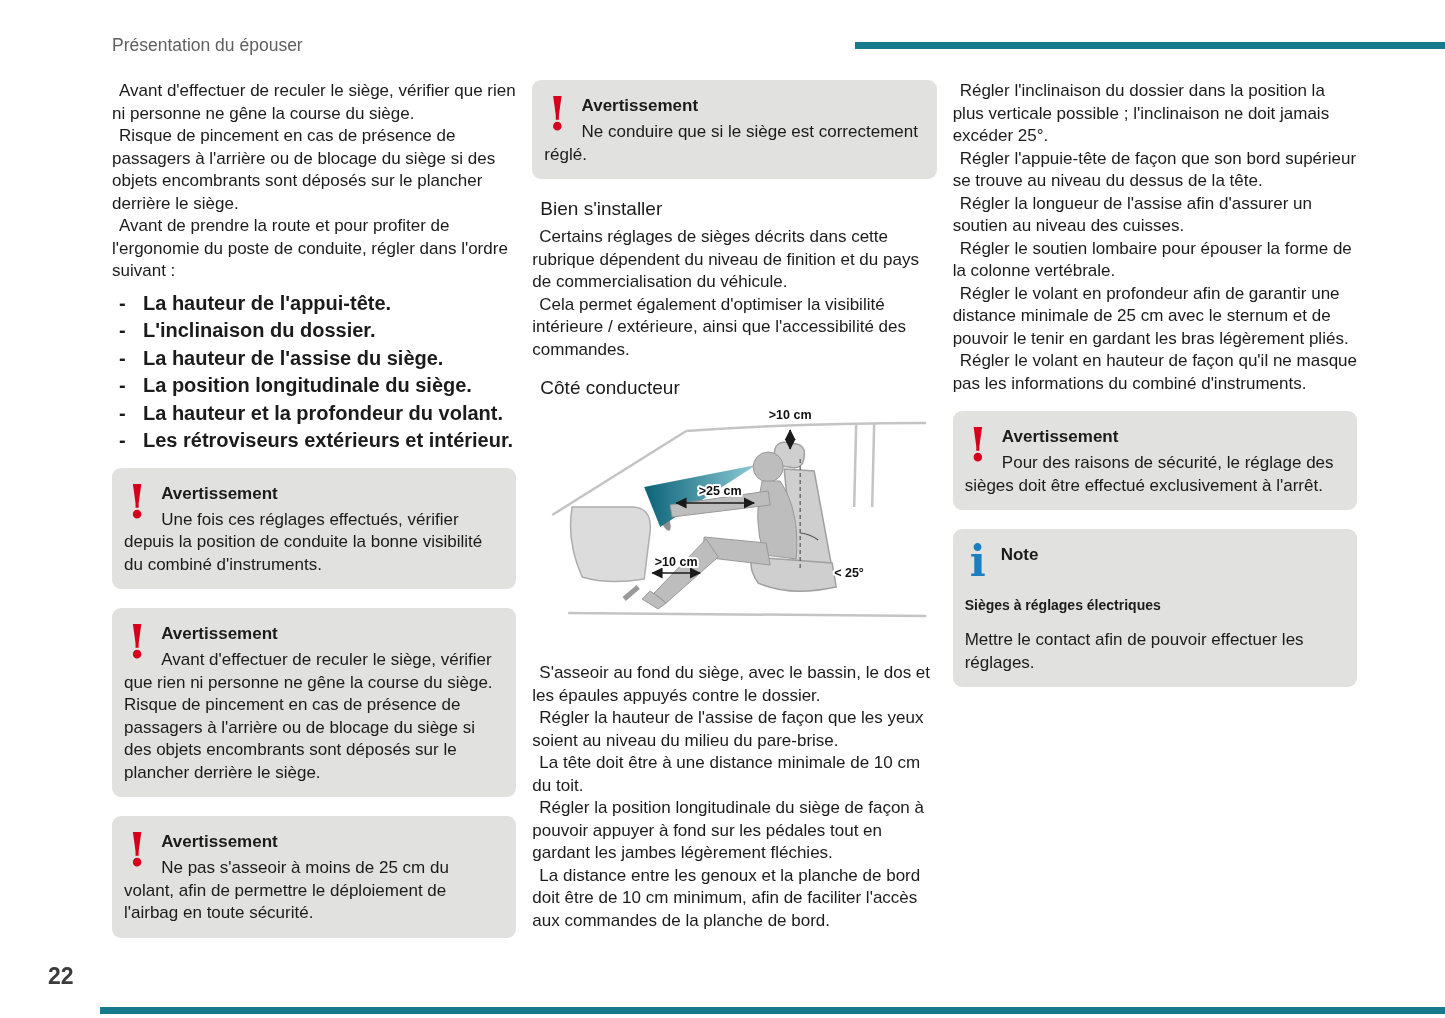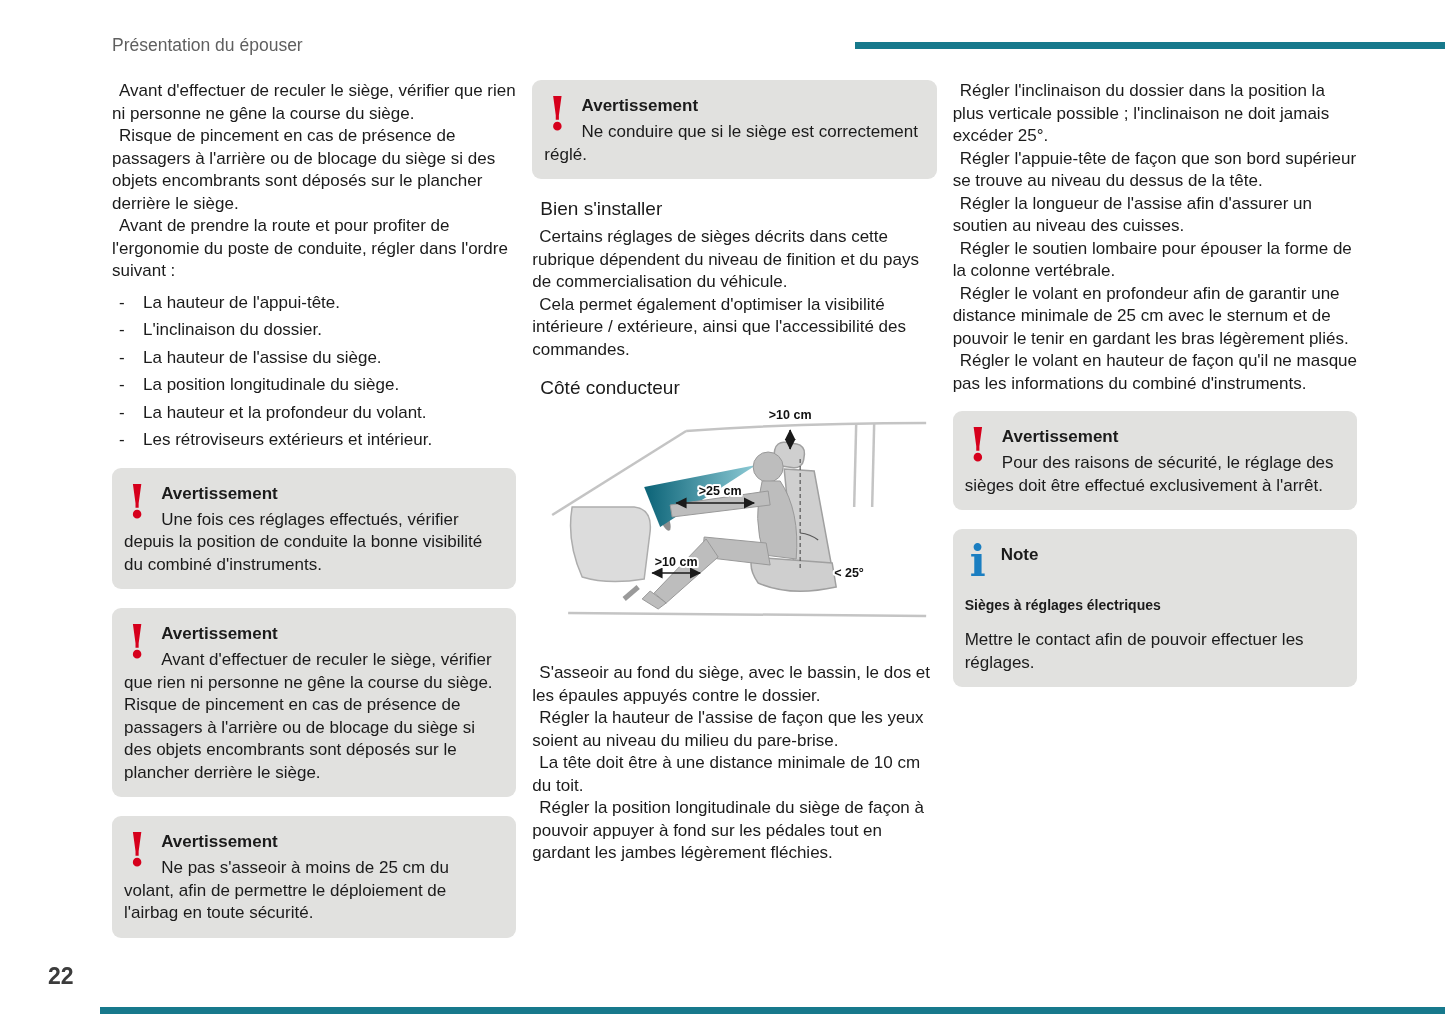--- a/index.html
+++ b/index.html
@@ -27,22 +27,22 @@
   }
   .content {
     position:absolute; top:80px; left:112px; right:88px;
     display:flex; gap:16px;
   }
   .col { flex:1 1 0; min-width:0; }
 
   .para { font-size:17px; line-height:22.5px; text-indent:7px; }
   .dash-list { list-style:none; margin:9px 0 4px; }
   .dash-item {
-    font-size:17px; line-height:22.5px; margin-bottom:5px;
-    padding-left:31px; position:relative;
+    font-size:20px; line-height:22.5px; margin-bottom:5px;
+    padding-left:31px; position:relative;font-weight:bold;
   }
   .dash-item::before { content:"-"; position:absolute; left:7px; }
 
   .section-heading { font-size:19px; font-weight:normal; margin:16px 8px 6px; }
 
   .graybox {
     background:#e1e1df; border-radius:9px;
     padding:12px 14px 13px 12px;
     margin:16px 0 19px;
   }
@@ -180,20 +180,21 @@
       <text class="dlabel" x="252" y="12" text-anchor="middle">&gt;10 cm</text>
       <text class="dlabel" x="182" y="88" text-anchor="middle">&gt;25 cm</text>
       <text class="dlabel" x="138" y="159" text-anchor="middle">&gt;10 cm</text>
       <text class="dlabel" x="296" y="170">&lt; 25°</text>
     </svg>
 
     <p class="para">S'asseoir au fond du siège, avec le bassin, le dos et les épaules appuyés contre le dossier.</p>
     <p class="para">Régler la hauteur de l'assise de façon que les yeux soient au niveau du milieu du pare-brise.</p>
     <p class="para">La tête doit être à une distance minimale de 10 cm du toit.</p>
     <p class="para">Régler la position longitudinale du siège de façon à pouvoir appuyer à fond sur les pédales tout en gardant les jambes légèrement fléchies.</p>
+    <p class="para">La distance entre les genoux et la planche de bord doit être de 10 cm minimum, afin de faciliter l'accès aux commandes de la planche de bord.</p>
   </section>
 
   <section class="col">
     <p class="para">Régler l'inclinaison du dossier dans la position la plus verticale possible ; l'inclinaison ne doit jamais excéder 25°.</p>
     <p class="para">Régler l'appuie-tête de façon que son bord supérieur se trouve au niveau du dessus de la tête.</p>
     <p class="para">Régler la longueur de l'assise afin d'assurer un soutien au niveau des cuisses.</p>
     <p class="para">Régler le soutien lombaire pour épouser la forme de la colonne vertébrale.</p>
     <p class="para">Régler le volant en profondeur afin de garantir une distance minimale de 25 cm avec le sternum et de pouvoir le tenir en gardant les bras légèrement pliés.</p>
     <p class="para">Régler le volant en hauteur de façon qu'il ne masque pas les informations du combiné d'instruments.</p>
 

